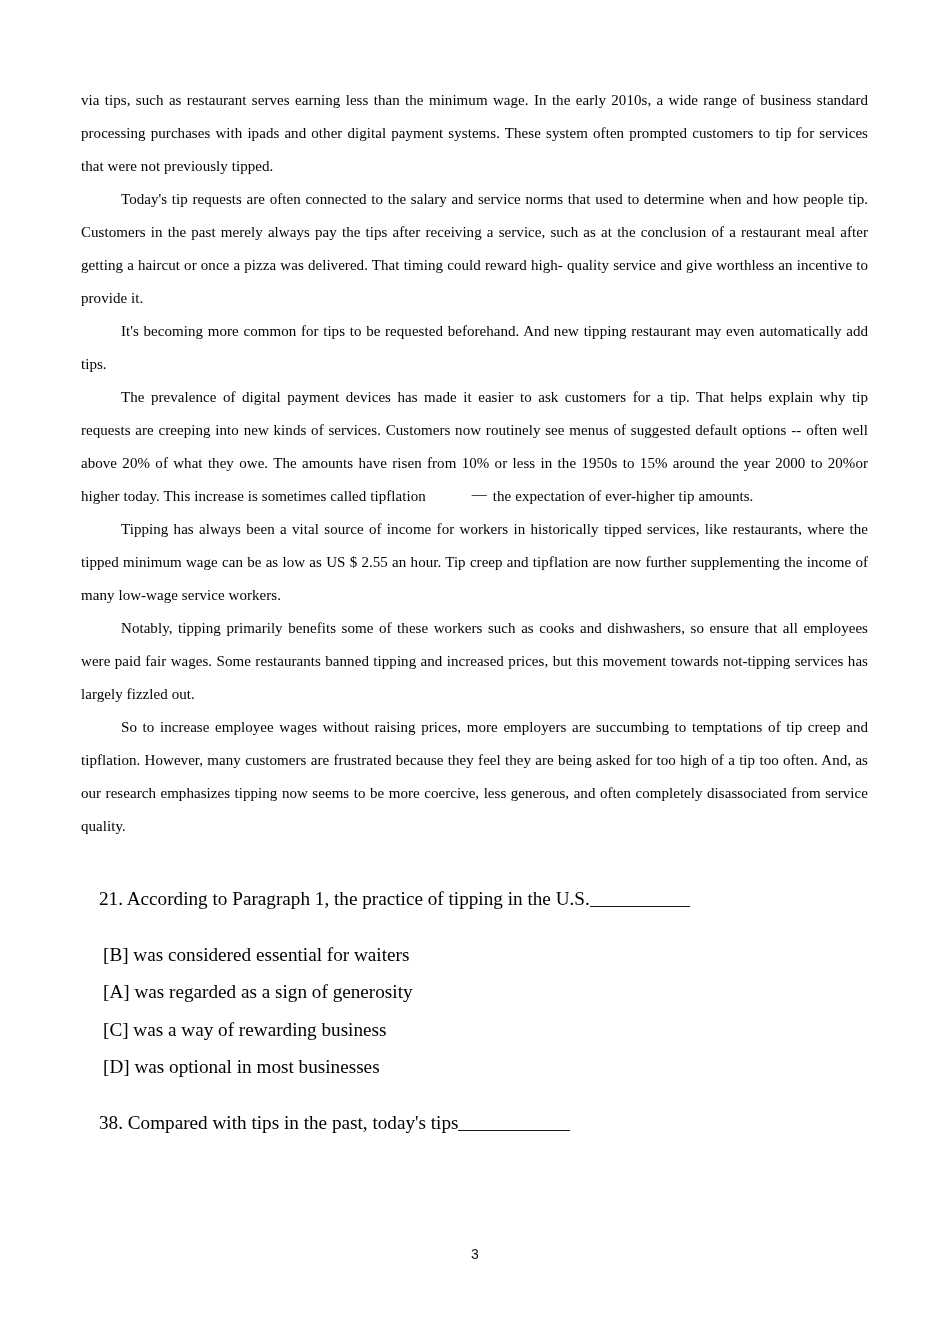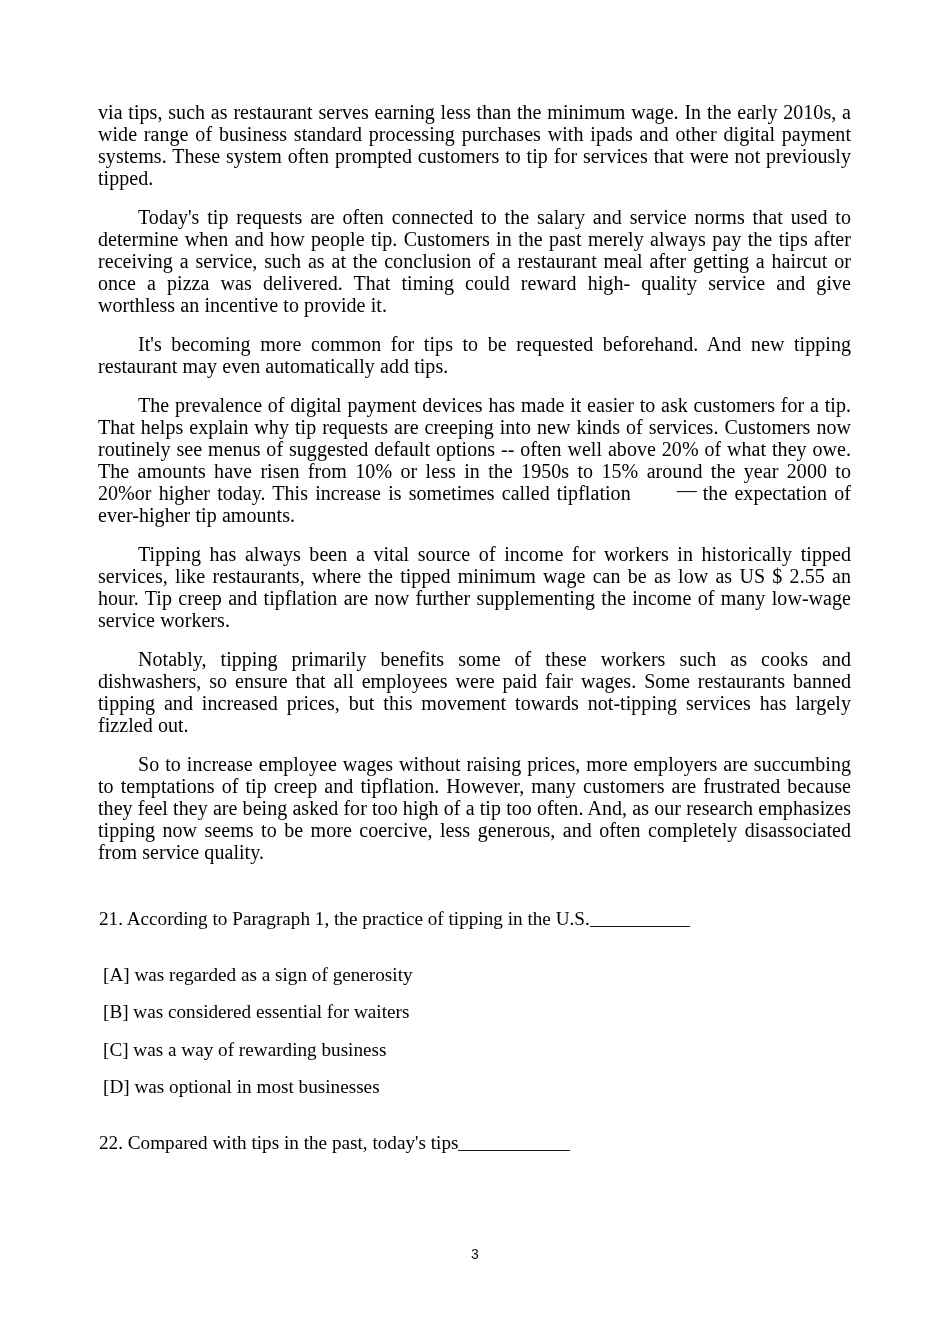--- a/index.html
+++ b/index.html
@@ -28,26 +28,26 @@
 
   .content {
     position: absolute;
     left: 81px;
     top: 84px;
     width: 787px;
   }
 
   
   .para {
-    font-size: 20px;
-    line-height: 22px;
+    font-size: 15px;
+    line-height: 33px;
     text-align: justify;
     text-justify: inter-word;
     text-indent: 40px;
-    margin: 17px;
+    margin: 0;
     letter-spacing: 0.05px;
     word-spacing: 0.1px;
   }
   .para.noindent {
     text-indent: 0;
   }
   
   .para::after {
     content: "";
     display: inline-block;
@@ -123,28 +123,28 @@
     <p class="para nostretch">Tipping has always been a vital source of income for workers in historically tipped services, like restaurants, where the tipped minimum wage can be as low as US $ 2.55 an hour. Tip creep and tipflation are now further supplementing the income of many low-wage service workers.</p>
 
     <p class="para nostretch">Notably, tipping primarily benefits some of these workers such as cooks and dishwashers, so ensure that all employees were paid fair wages. Some restaurants banned tipping and increased prices, but this movement towards not-tipping services has largely fizzled out.</p>
 
     <p class="para nostretch">So to increase employee wages without raising prices, more employers are succumbing to temptations of tip creep and tipflation. However, many customers are frustrated because they feel they are being asked for too high of a tip too often. And, as our research emphasizes tipping now seems to be more coercive, less generous, and often completely disassociated from service quality.</p>
 
     <div class="questions">
 
       <p class="question"><span>21. According to Paragraph 1, the practice of tipping in the U.S.</span><span class="blank b21"></span></p>
 
+      <p class="option">[B] was considered essential for waiters</p>
+
       <p class="option">[A] was regarded as a sign of generosity</p>
-
-      <p class="option">[B] was considered essential for waiters</p>
 
       <p class="option">[C] was a way of rewarding business</p>
 
       <p class="option">[D] was optional in most businesses</p>
 
-      <p class="question"><span>22. Compared with tips in the past, today's tips</span><span class="blank b22"></span></p>
+      <p class="question"><span>38. Compared with tips in the past, today's tips</span><span class="blank b22"></span></p>
 
     </div>
   </div>
 
   <div class="page-number">3</div>
 
 </div>
 
 </body></html>

